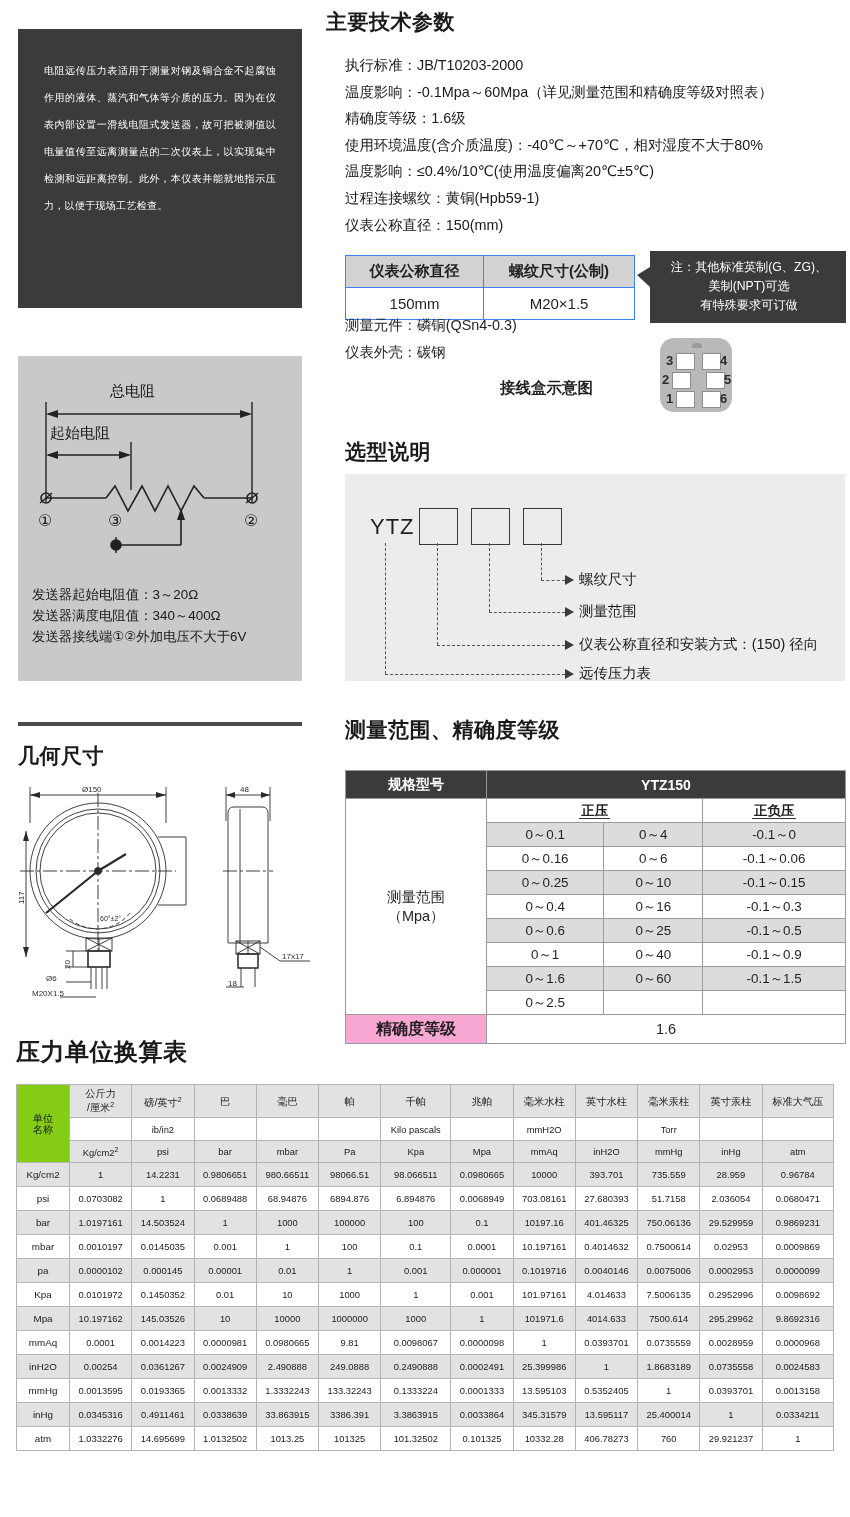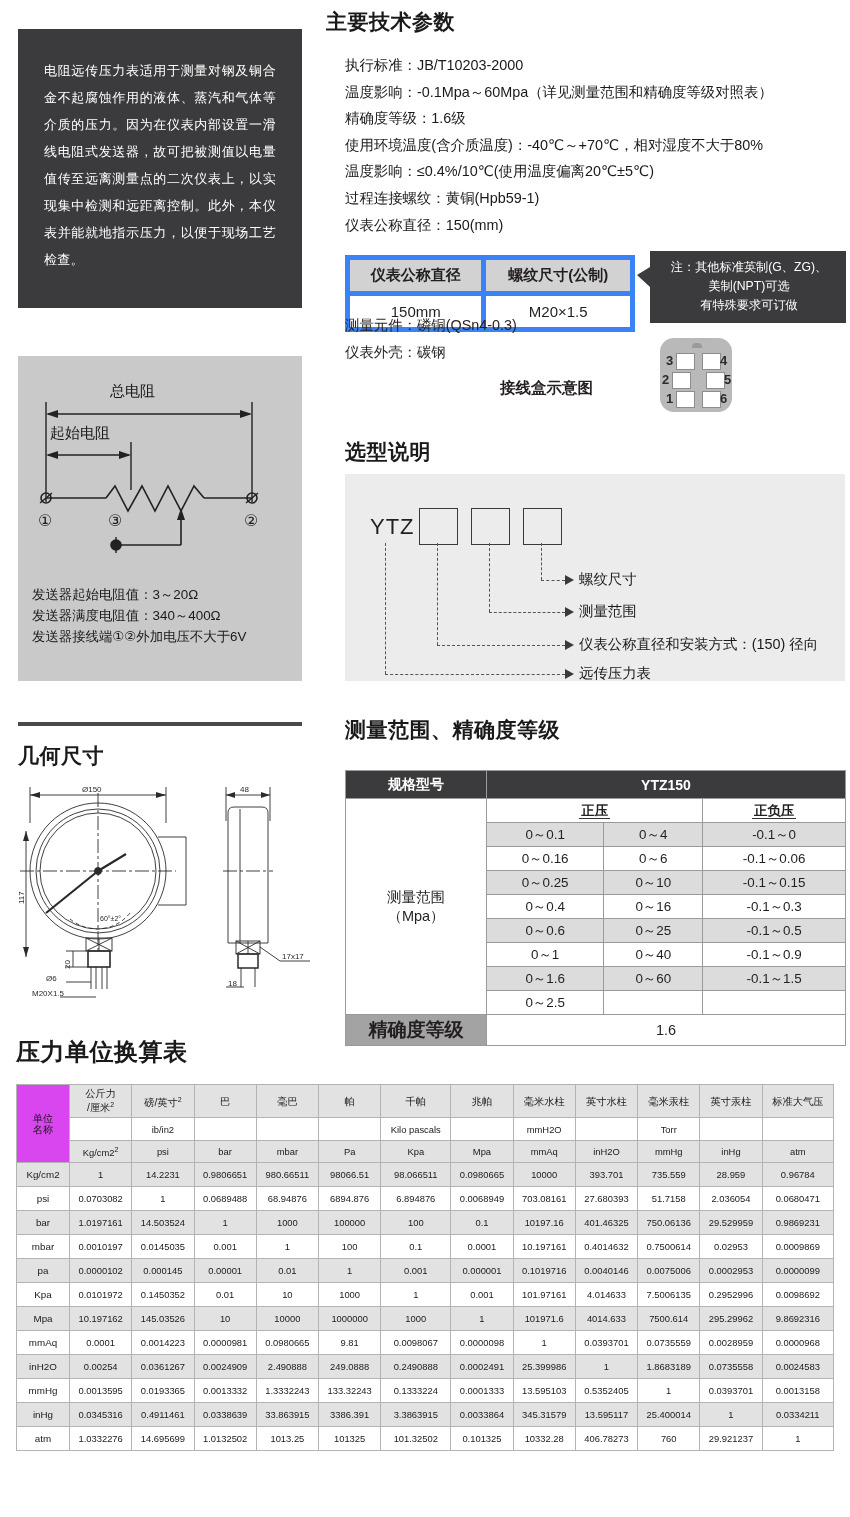--- a/index.html
+++ b/index.html
@@ -13,21 +13,21 @@
   }
   .page{position:relative;width:850px;height:1517px;}
 
   
   .intro-box{
     position:absolute;left:18px;top:29px;width:284px;height:279px;
     background:#3b3b3d;color:#ffffff;box-sizing:border-box;
     padding:28px 26px 20px 26px;
   }
   .intro-box p{
-    margin:0;font-size:13px;line-height:27px;letter-spacing:.3px;
+    margin:0;font-size:10px;line-height:27px;letter-spacing:.3px;
     text-align:justify;text-align-last:left;
   }
 
   
   .sec-title{
     position:absolute;font-size:21px;font-weight:bold;color:#1a1a1a;
     letter-spacing:.5px;
   }
   #t-main{left:326px;top:8px;}
   #t-select{left:345px;top:438px;}
@@ -41,21 +41,21 @@
   .spec-list .row{
     font-size:14.4px;line-height:26.6px;color:#1a1a1a;white-space:nowrap;
   }
 
   
   .thread-table{
     position:absolute;left:345px;top:255px;width:290px;
     border-collapse:collapse;font-size:15px;
   }
   .thread-table td{
-    border:5px solid #3b82f6;text-align:center;padding:3px 9px;height:25px;
+    border:1px solid #3b82f6;text-align:center;padding:3px 9px;height:25px;
   }
   .thread-table tr:first-child td{background:#d2d2d2;font-weight:bold;}
   .thread-table tr:last-child td{background:#ffffff;}
 
   
   .note-box{
     position:absolute;left:650px;top:251px;width:196px;
     background:#3b3b3d;color:#fff;font-size:12.2px;line-height:19px;
     padding:7px 8px 8px 10px;box-sizing:border-box;text-align:center;
   }
@@ -118,35 +118,35 @@
   .range-table{
     position:absolute;left:345px;top:770px;width:501px;border-collapse:collapse;
     font-size:13.4px;
   }
   .range-table td{border:1px solid #9a9a9a;text-align:center;padding:2px 12px;height:19px;}
   .range-table .hdr{background:#3b3b3d;color:#fff;font-weight:bold;font-size:14px;height:23px;}
   .range-table .sub{background:#fff;font-weight:bold;}
   .range-table .sub span{border-bottom:1.4px solid #333;padding:0 2px;}
   .range-table .shade{background:#dcdcdc;}
   .range-table .lbl{background:#fff;font-size:14.5px;}
-  .range-table .acc{background:#a3a3a3;font-weight:bold;font-size:19px;height:24px;}
+  .range-table .acc{background:#f9a8d4;font-weight:bold;font-size:16px;height:24px;}
   .range-table .accv{background:#fff;font-size:14.5px;}
 
   
   .conv-table{
     position:absolute;left:16px;top:1084px;width:818px;border-collapse:collapse;
     font-size:9.4px;color:#1a1a1a;background:#fff;
   }
   .conv-table td{
     border:1px solid #b3b3b3;text-align:center;padding:0;height:23px;line-height:11px;
   }
   .conv-table .h1{background:#e2e2e2;height:32px;font-size:10.2px;}
   .conv-table .h2{background:#ffffff;height:22px;}
   .conv-table .h3{background:#e2e2e2;height:21px;}
-  .conv-table .unitname{background:#d946ef;font-size:10.2px;}
+  .conv-table .unitname{background:#84cc16;font-size:10.2px;}
   .conv-table .rlabel{background:#e2e2e2;font-size:9.8px;}
   .conv-table .odd td{background:#e2e2e2;}
   .conv-table .even td{background:#ffffff;}
   .conv-table .rowlab{font-size:9.8px;}
   sup{font-size:7px;}
 </style>
 </head>
 <body>
 
 <div class="page">

